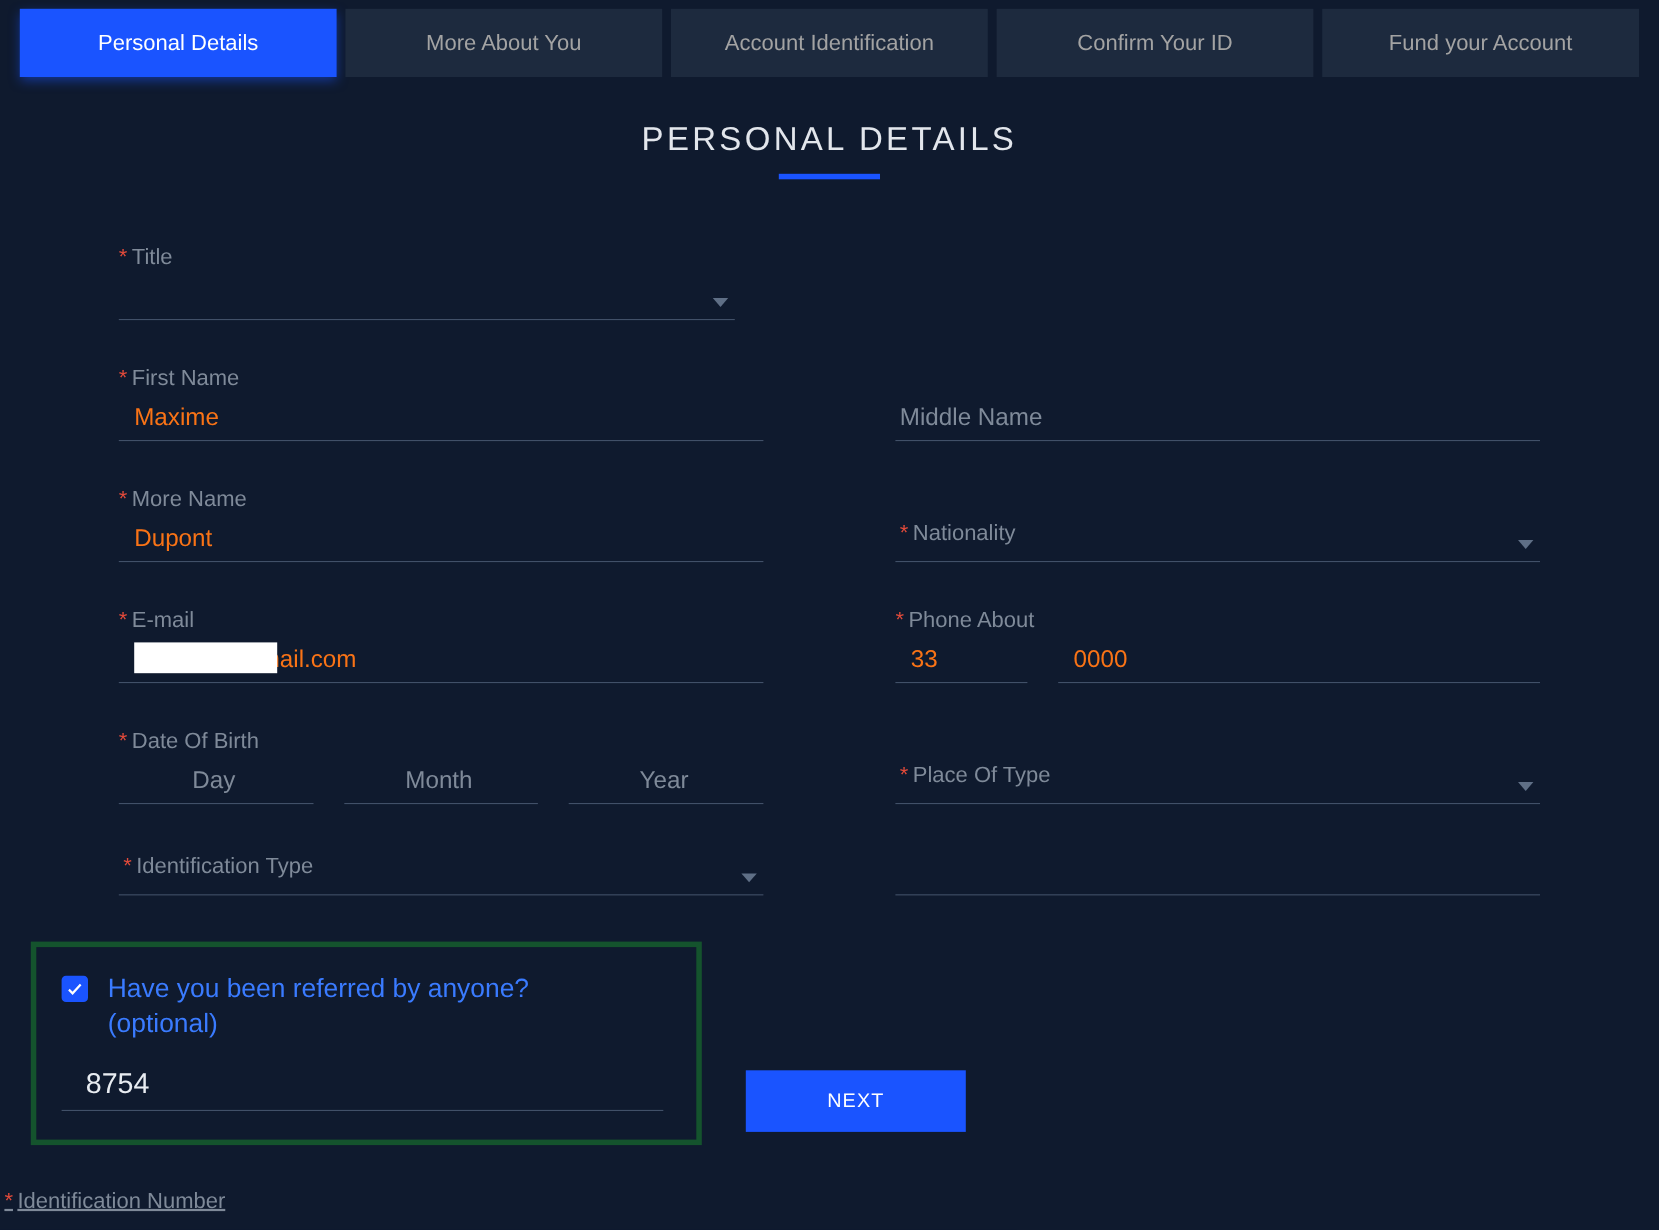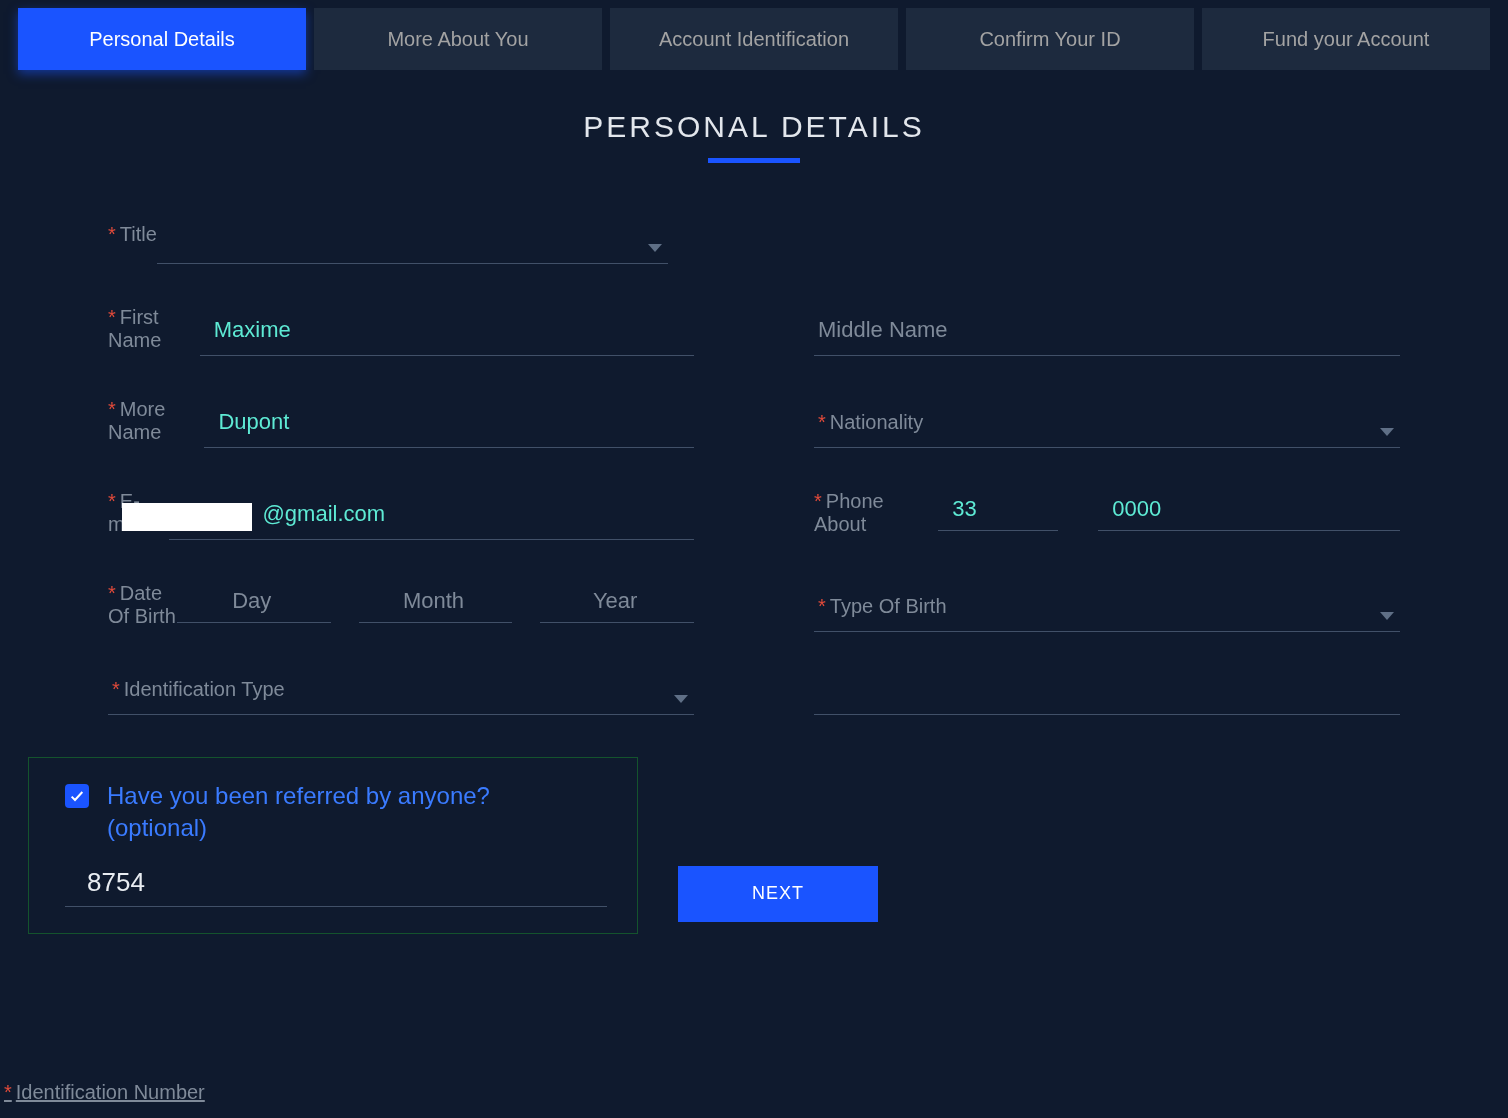--- a/index.html
+++ b/index.html
@@ -61,38 +61,38 @@
     padding: 60px 90px 0 90px;
   }
   .row {
     display: flex;
     gap: 120px;
     margin-bottom: 42px;
   }
   .row .col {
     flex: 1;
     display: flex;
-    flex-direction: row;
+    flex-direction: column;
     justify-content: flex-end;
   }
   .row .col.half { max-width: 560px; }
   .field-label {
     font-size: 20px;
     color: #7f8a99;
     margin-bottom: 4px;
   }
   .req {
     color: #e04a3a;
     margin-right: 4px;
   }
   .field-input, .field-select {
     background: transparent;
     border: none;
     border-bottom: 1px solid #415068;
-    color: #5eead4;
+    color: #f97316;
     font-size: 22px;
     padding: 6px 8px 8px 14px;
     width: 100%;
     outline: none;
     font-family: inherit;
   }
   .field-input::placeholder {
     color: #7f8a99;
   }
   .select-wrap {
@@ -118,35 +118,35 @@
   .dob-group .sub {
     flex: 1;
   }
   .dob-group .field-input{
     padding-left:4px;
     text-align:center;
   }
   
   .phone-group {
     display: flex;
-    gap: 40px;
+    gap: 28px;
   }
   .phone-group .cc { width: 120px; }
   .phone-group .num { flex: 1; }
   .phone-group .field-input{ padding-left:14px;}
   
   .bottom-row{
     display:flex;
     align-items:flex-end;
     gap:40px;
     margin-top:40px;
   }
   .referral-box {
-    border: 1px solid #14532d;
-    padding: 22px 30px 26px 36px;
+    border: 5px solid #14532d;
+    padding: 22px 30px 26px 23px;
     width: 610px;
   }
   .ref-top{
     display:flex;
     align-items:flex-start;
     gap:18px;
     margin-bottom:18px;
   }
   .ref-check{
     width:24px;height:24px;
@@ -249,21 +249,21 @@
     <div class="row">
       <div class="col">
         <div class="field-label"><span class="req">*</span><span>Date Of Birth</span></div>
         <div class="dob-group">
           <div class="sub"><input class="field-input" placeholder="Day" style=""></div>
           <div class="sub"><input class="field-input" placeholder="Month" style=""></div>
           <div class="sub"><input class="field-input" placeholder="Year" style=""></div>
         </div>
       </div>
       <div class="col select-wrap">
-        <div class="field-label" style="position:absolute;bottom:10px;left:4px;"><span class="req">*</span><span>Type Of Birth</span></div>
+        <div class="field-label" style="position:absolute;bottom:10px;left:4px;"><span class="req">*</span><span>Place Of Type</span></div>
         <input class="field-input" style="color: transparent;">
         <span class="select-caret"></span>
       </div>
     </div>
 
     <div class="row">
       <div class="col select-wrap">
         <div class="field-label" style="position:absolute;bottom:10px;left:4px;margin-top:48px;"><span class="req">*</span><span>Identification Type</span></div>
         <input class="field-input" style="color: transparent;">
         <span class="select-caret"></span>

